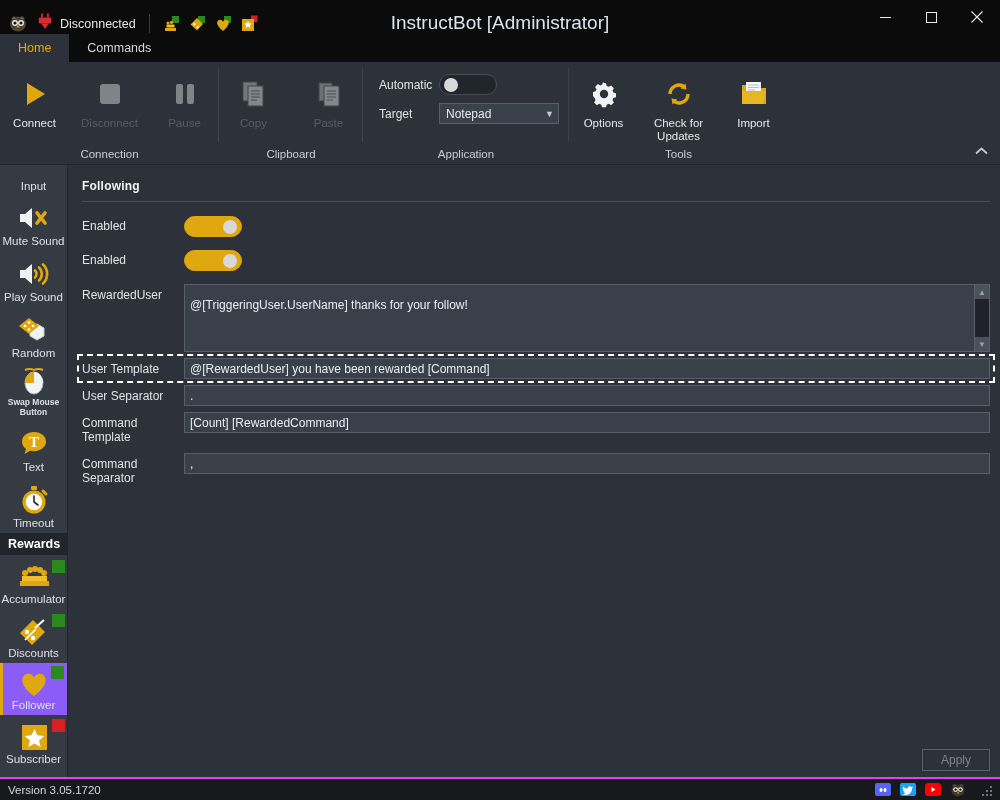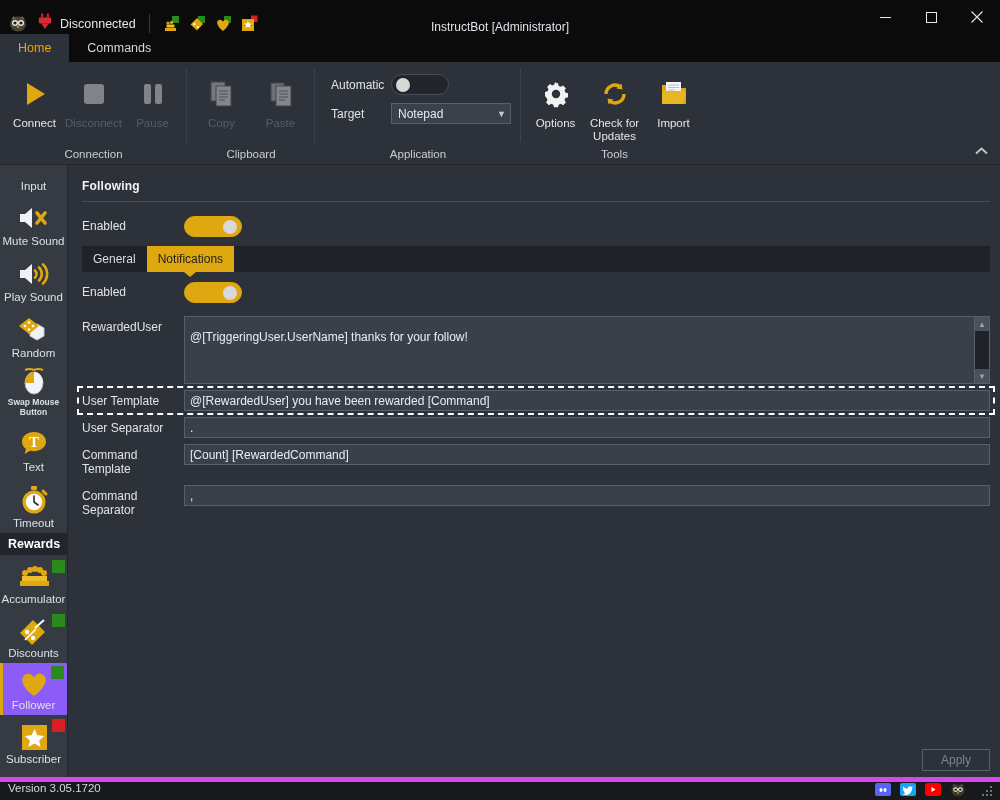--- a/index.html
+++ b/index.html
@@ -24,21 +24,21 @@
   }
   .qat { display: flex; align-items: center; padding-left: 8px; gap: 7px; }
   .qat-logo { width: 20px; height: 18px; }
   .conn-status { display: flex; align-items: center; gap: 7px; margin-left: 2px; }
   .conn-label { color: #e6e6e6; font-size: 12.5px; }
   .qat-sep { width: 1px; height: 19px; background: #3a3a3a; margin: 0 6px; }
   .qat-icons { display: flex; gap: 9px; align-items: center; }
   .qat-ic { width: 17px; height: 17px; position: relative; }
   .win-title {
     position: absolute; left: 0; right: 0; text-align: center;
-    color: #dfe3ea; font-size: 12px; pointer-events: none;
+    color: #dfe3ea; font-size: 19px; pointer-events: none;
   }
   .win-btns { margin-left: auto; display: flex; height: 34px; }
   .win-btn {
     width: 46px; height: 34px; display: flex; align-items: center; justify-content: center;
     color: #e8e8e8;
   }
 
   
   .ribbon-tabs {
     height: 28px; background: #0b0b0b; display: flex; align-items: stretch;
@@ -49,21 +49,21 @@
     font-size: 12.5px; color: #d6d6d6;
   }
   .rtab.active { background: #2d3139; color: #e8a800; }
 
   
   .ribbon {
     flex: 0 0 103px; background: #2d3139; position: relative;
     display: flex; align-items: stretch; border-bottom: 1px solid #23262c;
   }
   .rgroup { display: flex; flex-direction: column; position: relative; padding: 0 6px; }
-  .rgroup-body { flex: 1; display: flex; align-items: flex-start; padding-top: 8px; gap: 2px; }
+  .rgroup-body { flex: 1; display: flex; align-items: flex-start; padding-top: 8px; gap: 18px; }
   .rgroup-label {
     height: 20px; text-align: center; font-size: 11.5px; color: #c9ced6;
     line-height: 20px;
   }
   .rgroup + .rgroup::before {
     content: ""; position: absolute; left: -1px; top: 6px; bottom: 22px;
     width: 1px; background: #3c414a;
   }
   .rbtn {
     width: 57px; display: flex; flex-direction: column; align-items: center;
@@ -182,22 +182,22 @@
 
   .apply-bar { height: 34px; display: flex; align-items: center; justify-content: flex-end;
                padding-right: 10px; }
   .apply-btn {
     width: 68px; height: 22px; border: 1px solid #5a6069; background: transparent;
     color: #7d848e; font-size: 12px; display:flex; align-items:center; justify-content:center;
   }
 
   
   .statusbar {
-    flex: 0 0 23px; height: 23px; background: #18191c; display: flex; align-items: flex-start;
-    padding: 0 4px 0 8px; border-top: 5px solid #d946ef;
+    flex: 0 0 23px; height: 23px; background: #18191c; display: flex; align-items: center;
+    padding: 0 4px 0 8px; border-top: 2px solid #d946ef;
   }
   .status-text { font-size: 11.5px; color: #d3d8de; }
   .status-icons { margin-left: auto; display: flex; align-items: center; gap: 8px; }
   .sico { width: 17px; height: 15px; display:flex; align-items:center; justify-content:center; }
   .grip { width: 12px; height: 12px; margin-left: 8px; margin-right: 2px; position: relative; }
   .grip i { position: absolute; width: 2px; height: 2px; background: #6e747c; }
 </style>
 </head>
 <body>
 
@@ -578,28 +578,20 @@
         <div class="panel-title">Following</div>
         <div class="panel-rule"></div>
 
         <div class="enabled-row">
           <span class="flabel">Enabled</span>
           <span class="toggle on">
               <span class="knob"></span>
             </span>
         </div>
 
-        <div class="tabbar">
-          <div class="ctab">
-            <span>General</span>
-          </div>
-          <div class="ctab active">
-            <span>Notifications</span>
-          </div>
-        </div>
 
         <div class="enabled-row" style="margin-top:6px;">
           <span class="flabel">Enabled</span>
           <span class="toggle on">
               <span class="knob"></span>
             </span>
         </div>
 
         <div class="form">
 

